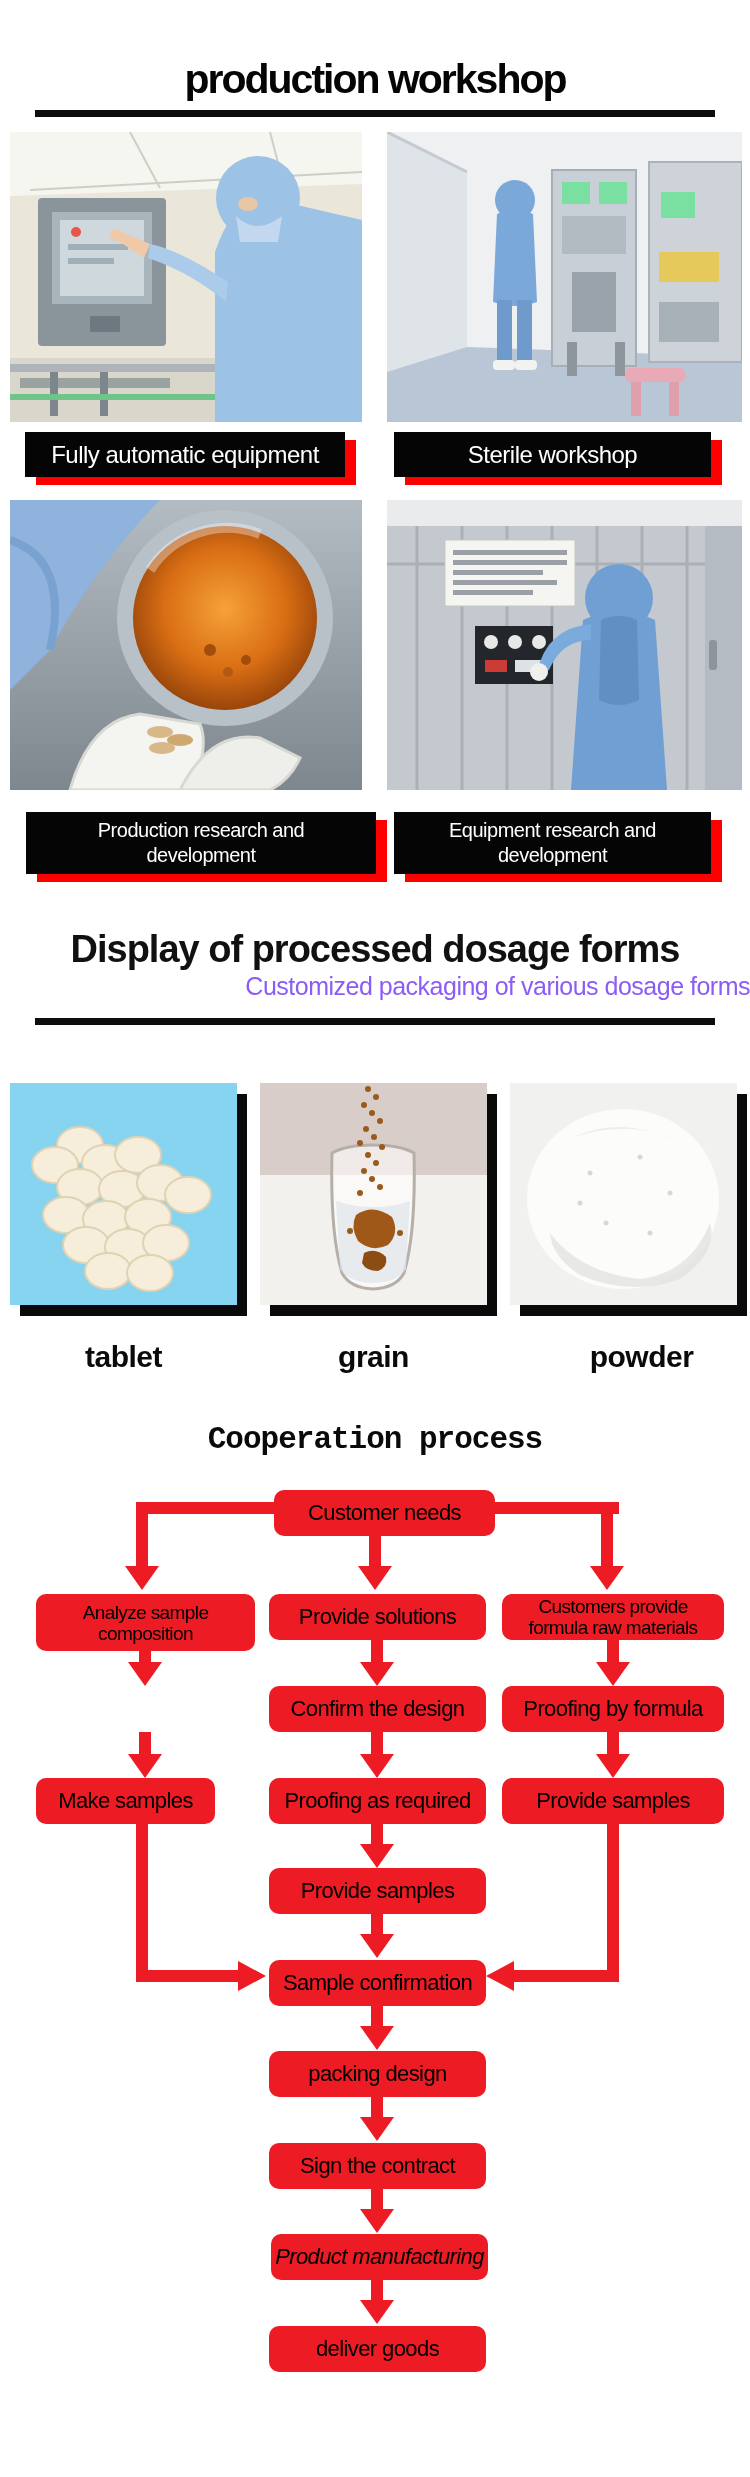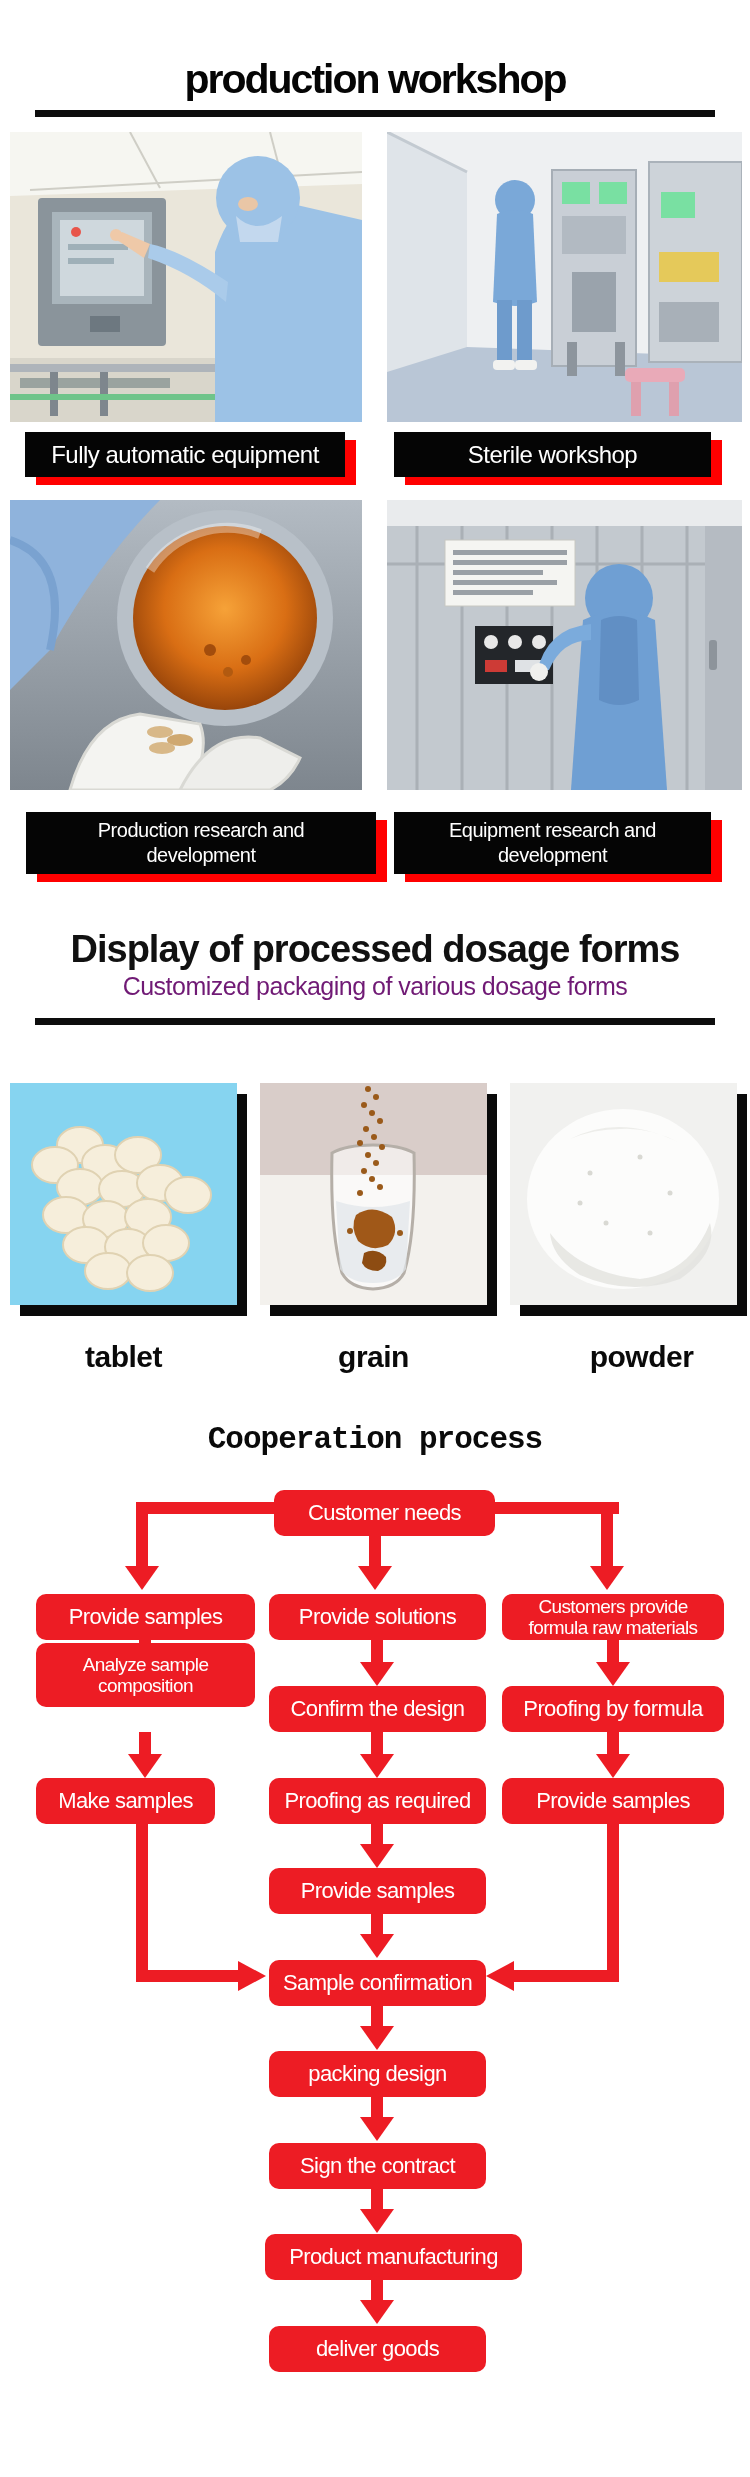--- a/index.html
+++ b/index.html
@@ -6,39 +6,39 @@
   .page{position:relative;width:750px;height:2477px;background:#fff;overflow:hidden;
         font-family:"Liberation Sans",sans-serif;color:#000;}
   .abs{position:absolute;}
 
   
   .h-title{left:0;width:750px;text-align:center;font-weight:bold;
            font-size:41px;line-height:42px;letter-spacing:-2px;color:#050505;}
   .divider{height:7px;background:#0d0d0d;}
   .h2{left:0;width:750px;text-align:center;font-weight:bold;font-size:38px;
       letter-spacing:-1px;color:#111;}
-  .sub2{left:0;width:750px;text-align:center;font-size:25px;letter-spacing:-0.5px;color:#701a75;}
+  .sub2{left:0;width:750px;text-align:right;font-size:25px;letter-spacing:-0.5px;color:#8b5cf6;}
   .h3{left:0;width:750px;text-align:center;font-weight:bold;font-size:31px;
       letter-spacing:-1px;color:#0a0a0a;}
 
   
   .photo{overflow:hidden;background:#dfe3e6;}
   .photo svg{display:block;}
 
   
   .plate{background:#050505;color:#fff;display:flex;align-items:center;justify-content:center;
          text-align:center;box-shadow:11px 8px 0 0 #ff0000;font-size:24px;letter-spacing:-0.5px;}
   .plate.two{font-size:20px;line-height:25px;}
 
   
   .dimg{overflow:hidden;box-shadow:10px 11px 0 0 #0a0a0a;background:#eee;}
   .dlabel{text-align:center;font-weight:bold;font-size:30px;letter-spacing:-0.5px;color:#0a0a0a;}
 
   
-  .flowbox{background:#ed1c24;color:#ffffff;border-radius:10px;display:flex;align-items:center;
+  .flowbox{background:#ed1c24;color:#000000;border-radius:10px;display:flex;align-items:center;
            justify-content:center;text-align:center;font-size:22px;letter-spacing:-0.6px;
            line-height:22px;padding:0 2px;box-sizing:border-box;}
   .flowbox.small{font-size:19px;line-height:21px;}
   .vbar{width:12px;background:#ed1c24;}
   .hbar{height:12px;background:#ed1c24;}
   .tri-down{width:0;height:0;border-left:17px solid transparent;border-right:17px solid transparent;
             border-top:24px solid #ed1c24;}
   .tri-right{width:0;height:0;border-top:15px solid transparent;border-bottom:15px solid transparent;
              border-left:28px solid #ed1c24;}
   .tri-left{width:0;height:0;border-top:15px solid transparent;border-bottom:15px solid transparent;
@@ -295,21 +295,21 @@
     <span style="width:200px;">Customers provide formula raw materials</span>
   </div>
 
   <div class="abs vbar" style="left:139px;top:1640px;height:24px;"></div>
   <div class="abs tri-down" style="left:128px;top:1662px;"></div>
   <div class="abs vbar" style="left:371px;top:1640px;height:24px;"></div>
   <div class="abs tri-down" style="left:360px;top:1662px;"></div>
   <div class="abs vbar" style="left:607px;top:1640px;height:24px;"></div>
   <div class="abs tri-down" style="left:596px;top:1662px;"></div>
 
-  <div class="abs flowbox small" style="left:36px;top:1595px;width:219px;height:64px;margin-top:48px;">
+  <div class="abs flowbox small" style="left:36px;top:1595px;width:219px;height:56px;">
     <span style="width:170px;">Analyze sample composition</span>
   </div>
   <div class="abs flowbox" style="left:269px;top:1686px;width:217px;height:46px;">
     <span>Confirm the design</span>
   </div>
   <div class="abs flowbox" style="left:502px;top:1686px;width:222px;height:46px;">
     <span>Proofing by formula</span>
   </div>
 
   <div class="abs vbar" style="left:139px;top:1732px;height:24px;"></div>
@@ -356,21 +356,21 @@
   </div>
   <div class="abs vbar" style="left:371px;top:2097px;height:22px;"></div>
   <div class="abs tri-down" style="left:360px;top:2117px;"></div>
 
   <div class="abs flowbox" style="left:269px;top:2143px;width:217px;height:46px;">
     <span>Sign the contract</span>
   </div>
   <div class="abs vbar" style="left:371px;top:2189px;height:22px;"></div>
   <div class="abs tri-down" style="left:360px;top:2209px;"></div>
 
-  <div class="abs flowbox" style="left:265px;top:2234px;width:257px;height:46px;">
+  <div class="abs flowbox" style="left:271px;top:2234px;width:217px;height:46px;font-style:italic;">
     <span>Product manufacturing</span>
   </div>
   <div class="abs vbar" style="left:371px;top:2280px;height:22px;"></div>
   <div class="abs tri-down" style="left:360px;top:2300px;"></div>
 
   <div class="abs flowbox" style="left:269px;top:2326px;width:217px;height:46px;">
     <span>deliver goods</span>
   </div>
 
 </div>

